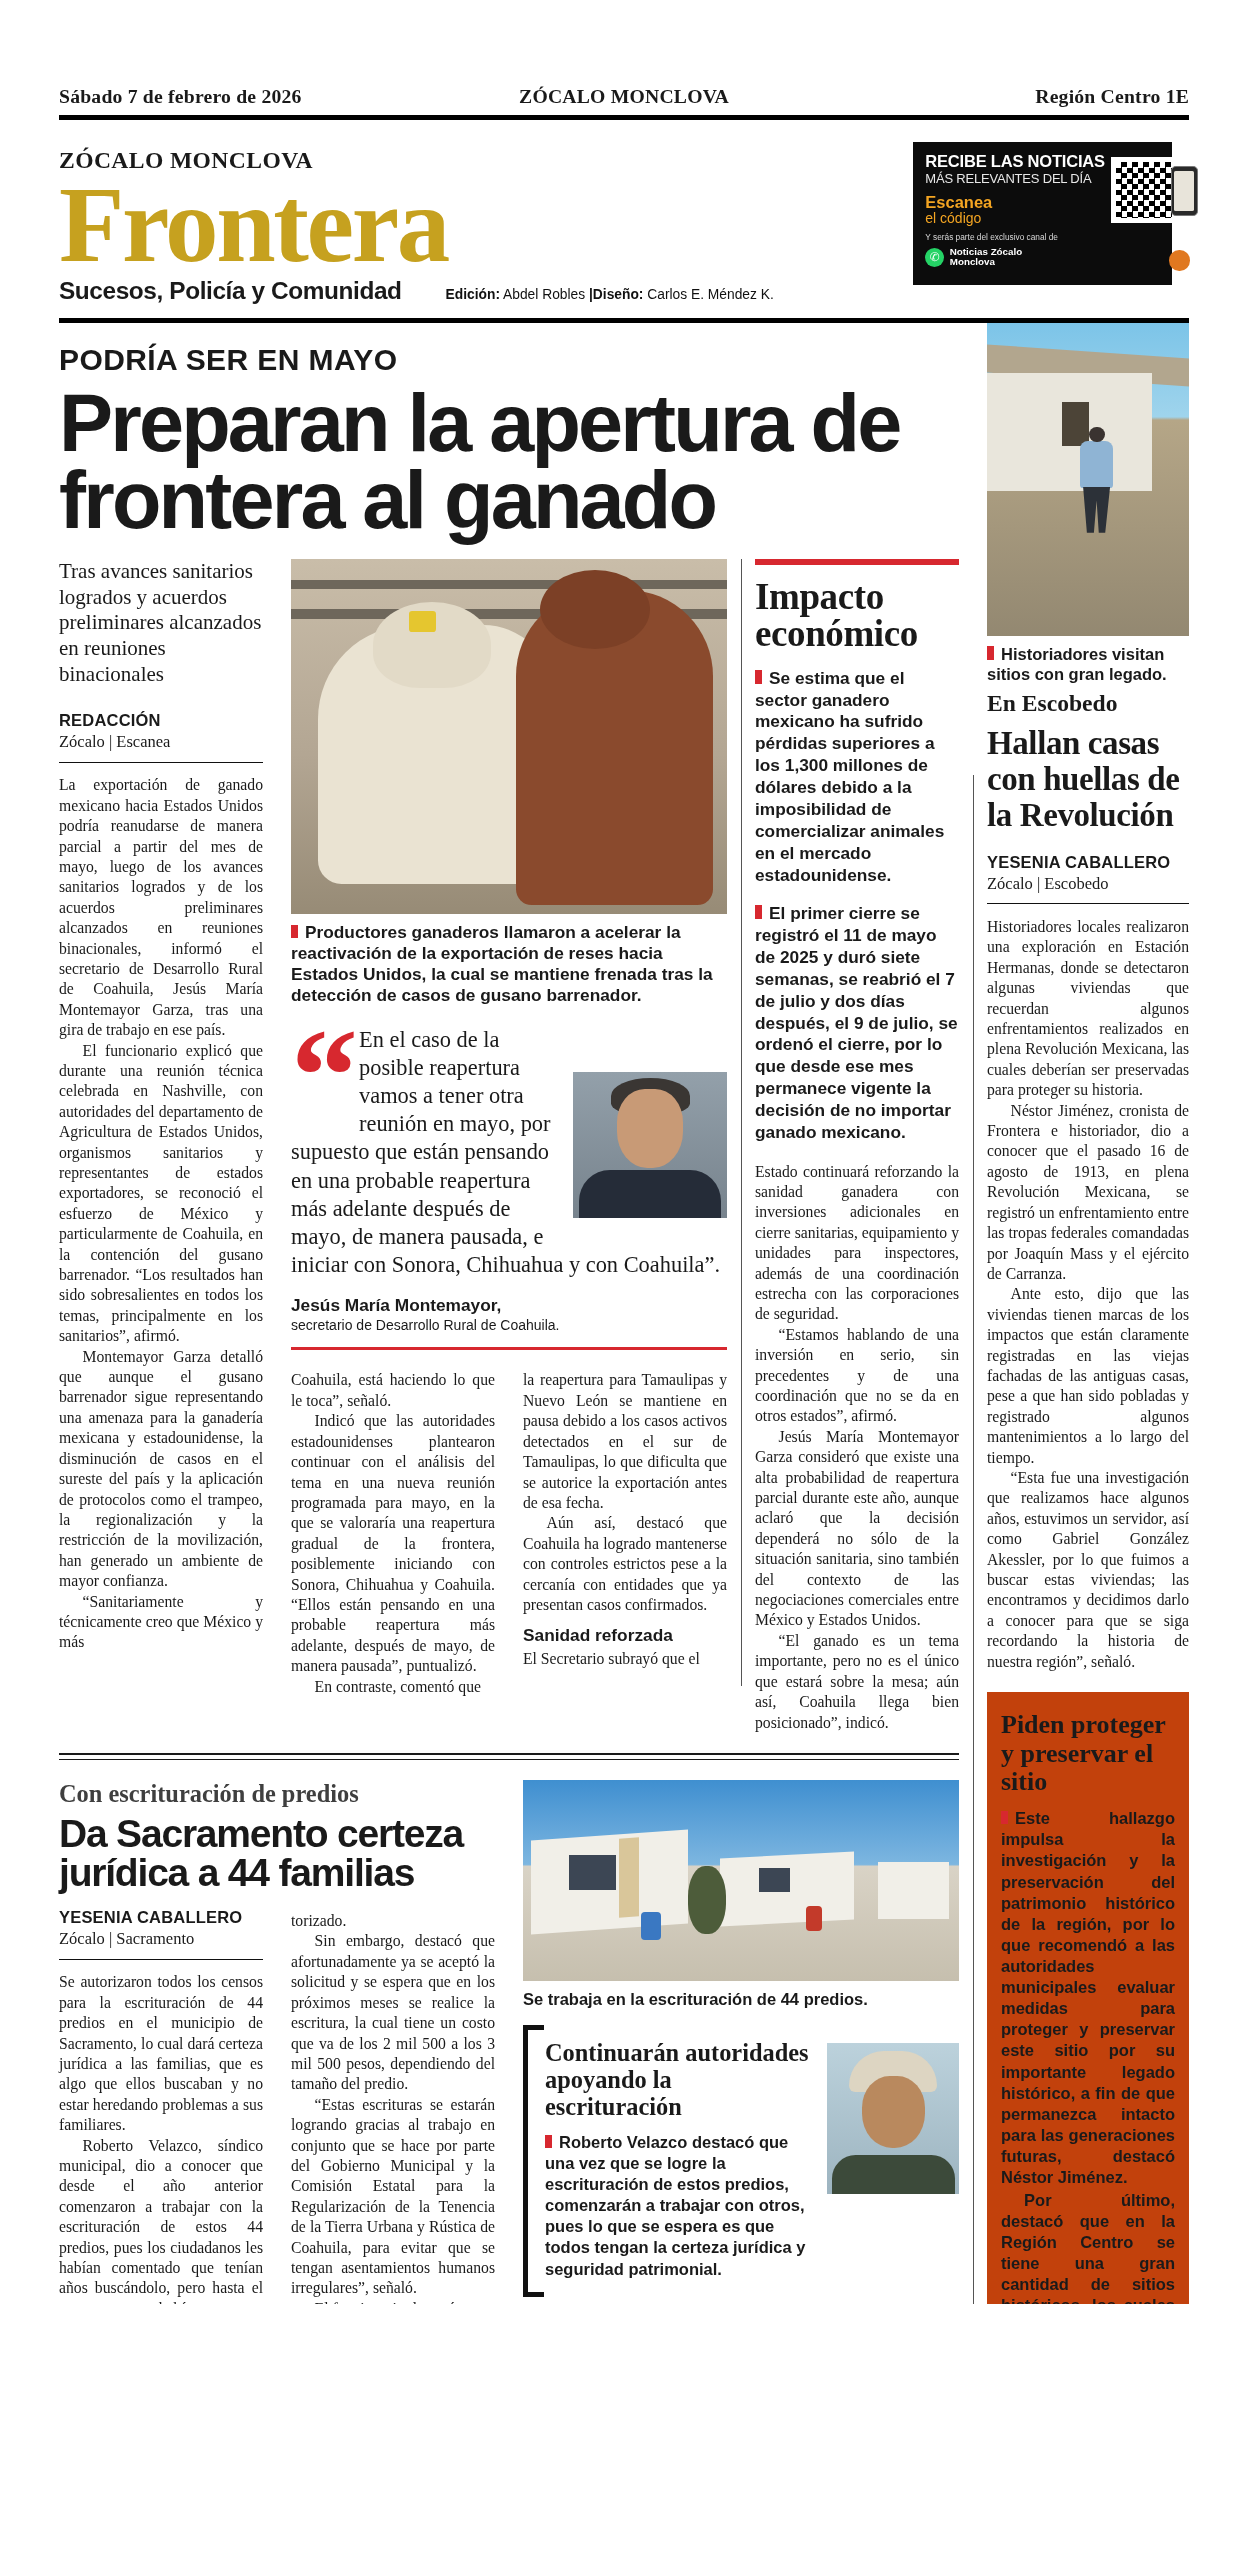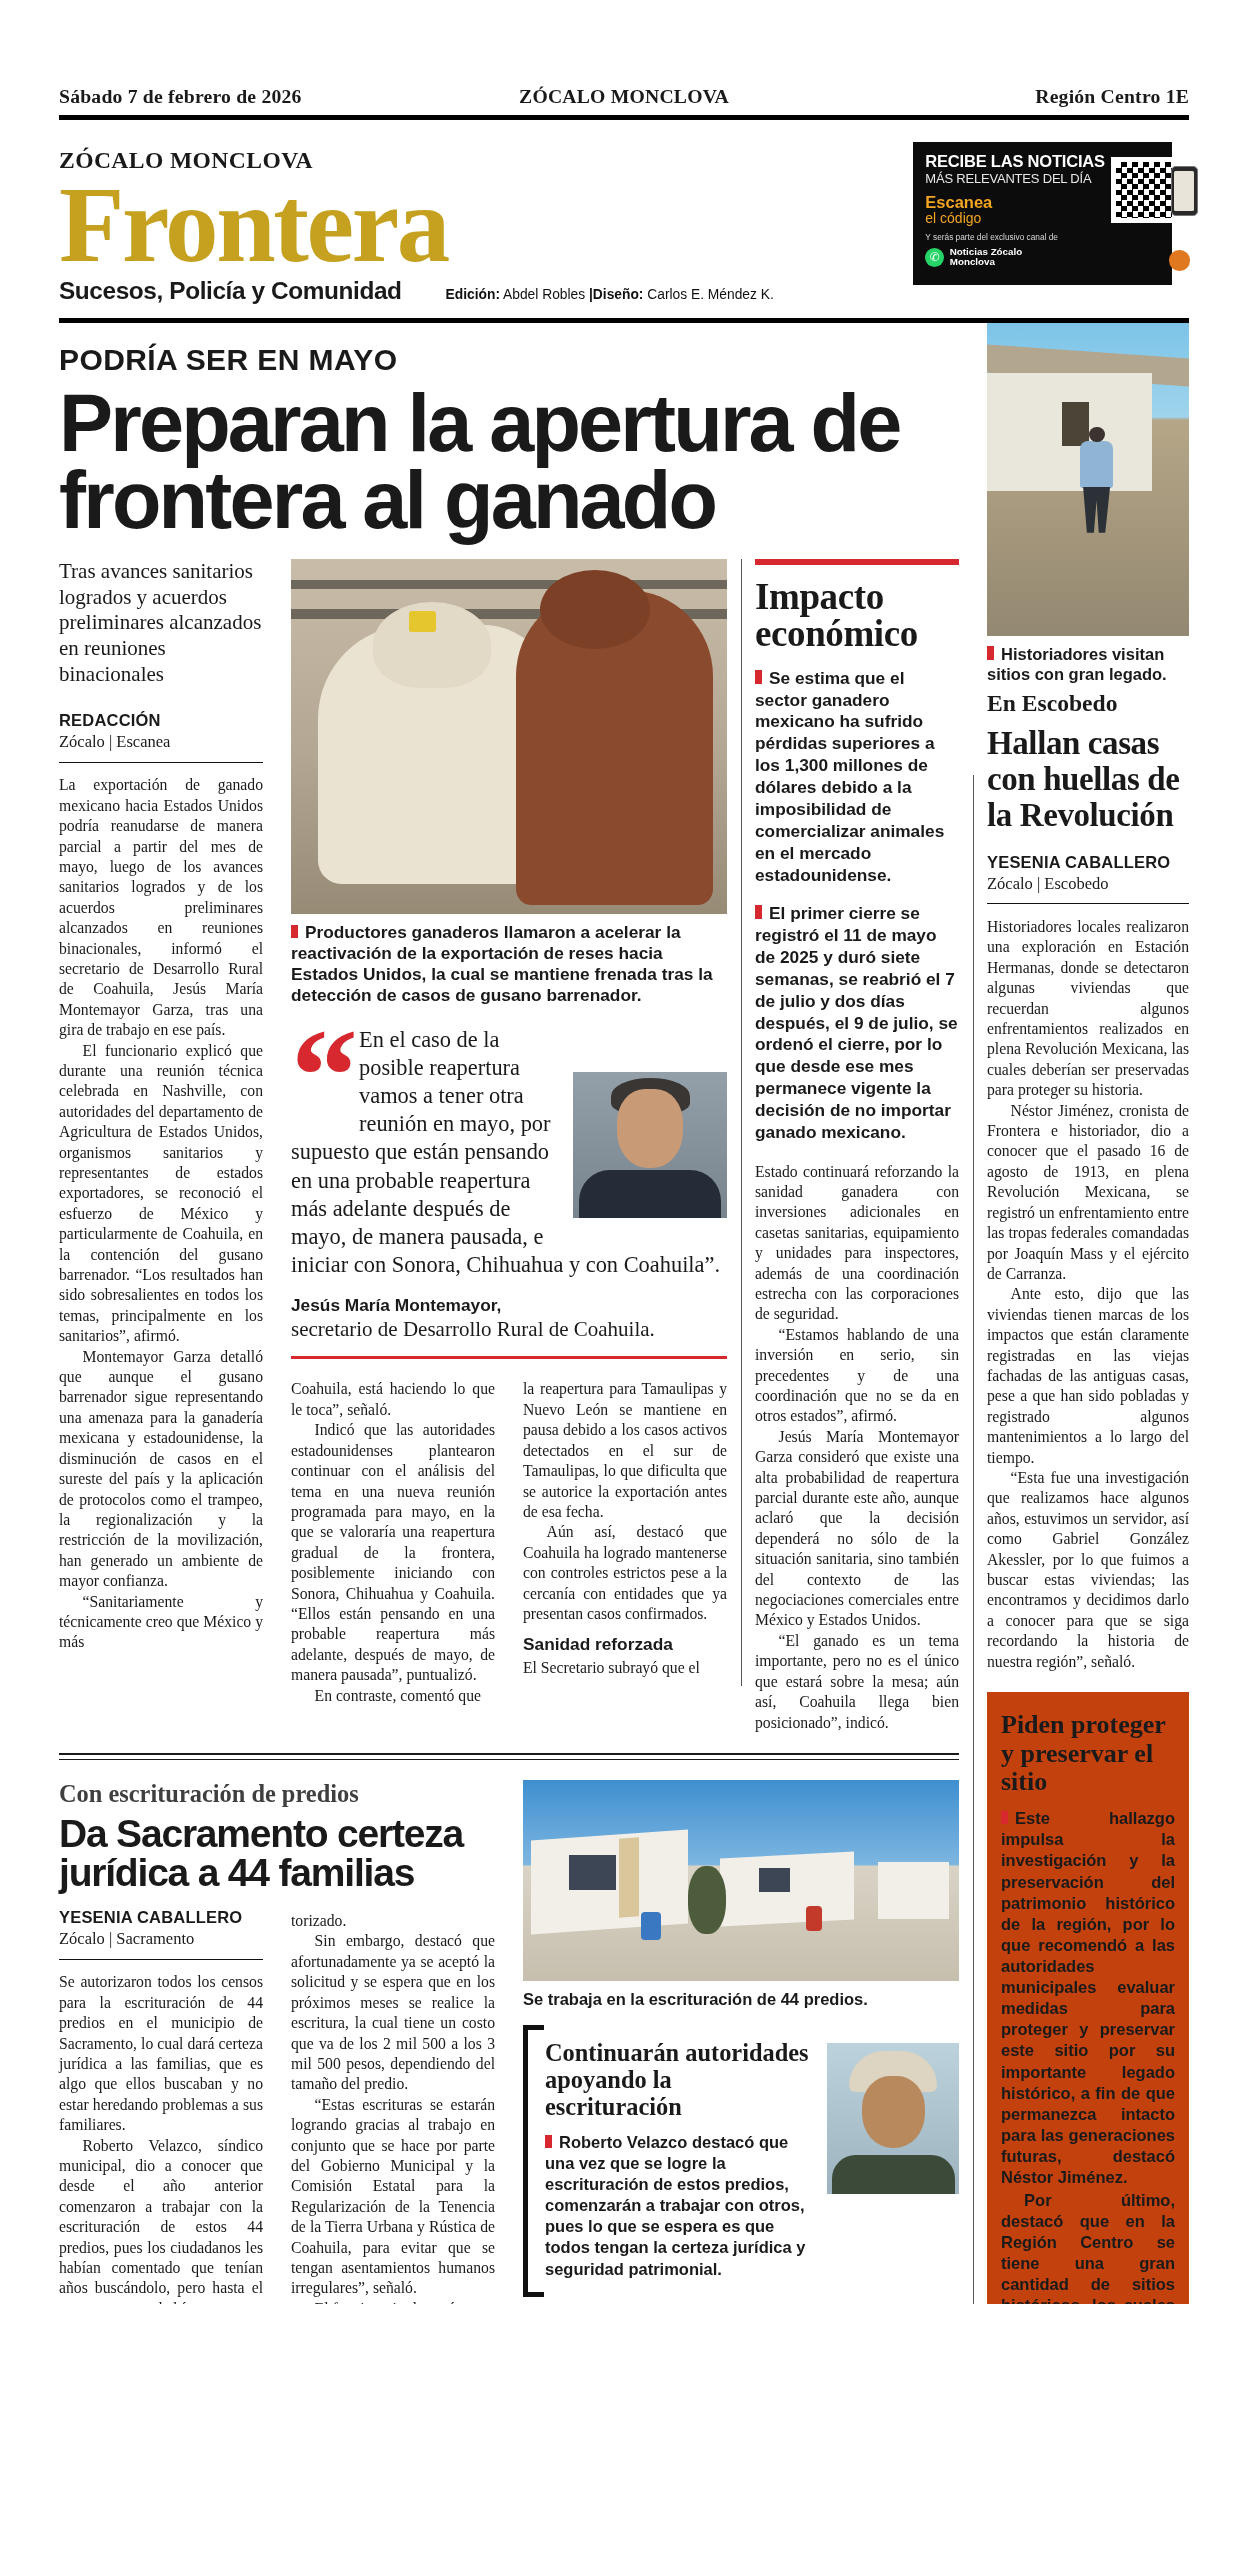--- a/index.html
+++ b/index.html
@@ -77,21 +77,21 @@
 
   .quote-block { display:flow-root; margin-top:19px; border-bottom:3.9px solid #d7282f; padding-bottom:14px; }
   .quote-mark { float:left; width:68px; color:#d7282f; font-weight:bold; font-size:134px; line-height:.55; margin-top:14px; }
   .quote-photo { float:right; width:154px; height:146px; margin:46px 0 7.9px 12.6px; position:relative;
                  background:linear-gradient(#93a0aa, #77838d); overflow:hidden; }
   .q-hair { position:absolute; left:38px; top:6.3px; width:79px; height:36px; background:#3a3633; border-radius:50% 50% 30% 30%; }
   .q-face { position:absolute; left:44px; top:17.3px; width:66px; height:79px; background:#c89a76; border-radius:42% 42% 46% 46%; }
   .q-body { position:absolute; left:6.3px; bottom:-7.9px; width:142px; height:55px; background:#252c38; border-radius:31px 31px 0 0; }
   .quote-text { font-size:22.4px; line-height:1.26; }
   .quote-name { font-family:"Liberation Sans",sans-serif; font-weight:bold; font-size:17.3px; margin-top:15px; }
-  .quote-role { font-family:Liberation Serif, serif; font-size:21px; margin-top:1.6px; }
+  .quote-role { font-family:Liberation Sans, sans-serif; font-size:14px; margin-top:1.6px; }
 
   .twocol { display:grid; grid-template-columns:204px 204px; column-gap:28px; margin-top:20.4px; }
 
   .impacto-cell { position:relative; }
   .impacto-cell::before { content:""; position:absolute; left:-14px; top:0; bottom:47px; width:0.8px; background:#555; }
   .impacto-box { border-top:6.3px solid #d7282f; padding-top:12.6px; margin-bottom:17.3px; }
   .impacto-title { font-weight:900; font-size:37px; line-height:1.0; letter-spacing:-0.4px; margin-bottom:15.7px; }
   .fact { font-family:"Liberation Sans",sans-serif; font-weight:bold; font-size:17.3px; line-height:1.27; margin-bottom:15.7px; }
 
   
@@ -265,21 +265,21 @@
 
           <div class="impacto-cell">
             <div class="impacto-box">
               <h3 class="impacto-title">Impacto económico</h3>
               <div>
                 <p class="fact"><span class="red-tick"></span><span>Se estima que el sector ganadero mexicano ha sufrido pérdidas superiores a los 1,300 millones de dólares debido a la imposibilidad de comercializar animales en el mercado estadounidense.</span></p>
                 <p class="fact"><span class="red-tick"></span><span>El primer cierre se registró el 11 de mayo de 2025 y duró siete semanas, se reabrió el 7 de julio y dos días después, el 9 de julio, se ordenó el cierre, por lo que desde ese mes permanece vigente la decisión de no importar ganado mexicano.</span></p>
               </div>
             </div>
             <div class="body-text">
-                <p>Estado continuará reforzando la sanidad ganadera con inversiones adicionales en casetas sanitarias, equipamiento y unidades para inspectores, además de una coordinación estrecha con las corporaciones de seguridad.</p>
+                <p>Estado continuará reforzando la sanidad ganadera con inversiones adicionales en cierre sanitarias, equipamiento y unidades para inspectores, además de una coordinación estrecha con las corporaciones de seguridad.</p>
                 <p>“Estamos hablando de una inversión en serio, sin precedentes y de una coordinación que no se da en otros estados”, afirmó.</p>
                 <p>Jesús María Montemayor Garza consideró que existe una alta probabilidad de reapertura parcial durante este año, aunque aclaró que la decisión dependerá no sólo de la situación sanitaria, sino también del contexto de las negociaciones comerciales entre México y Estados Unidos.</p>
                 <p>“El ganado es un tema importante, pero no es el único que estará sobre la mesa; aún así, Coahuila llega bien posicionado”, indicó.</p>
               </div>
           </div>
         </div>
       </section>
 
       <div class="divider"></div>
 

